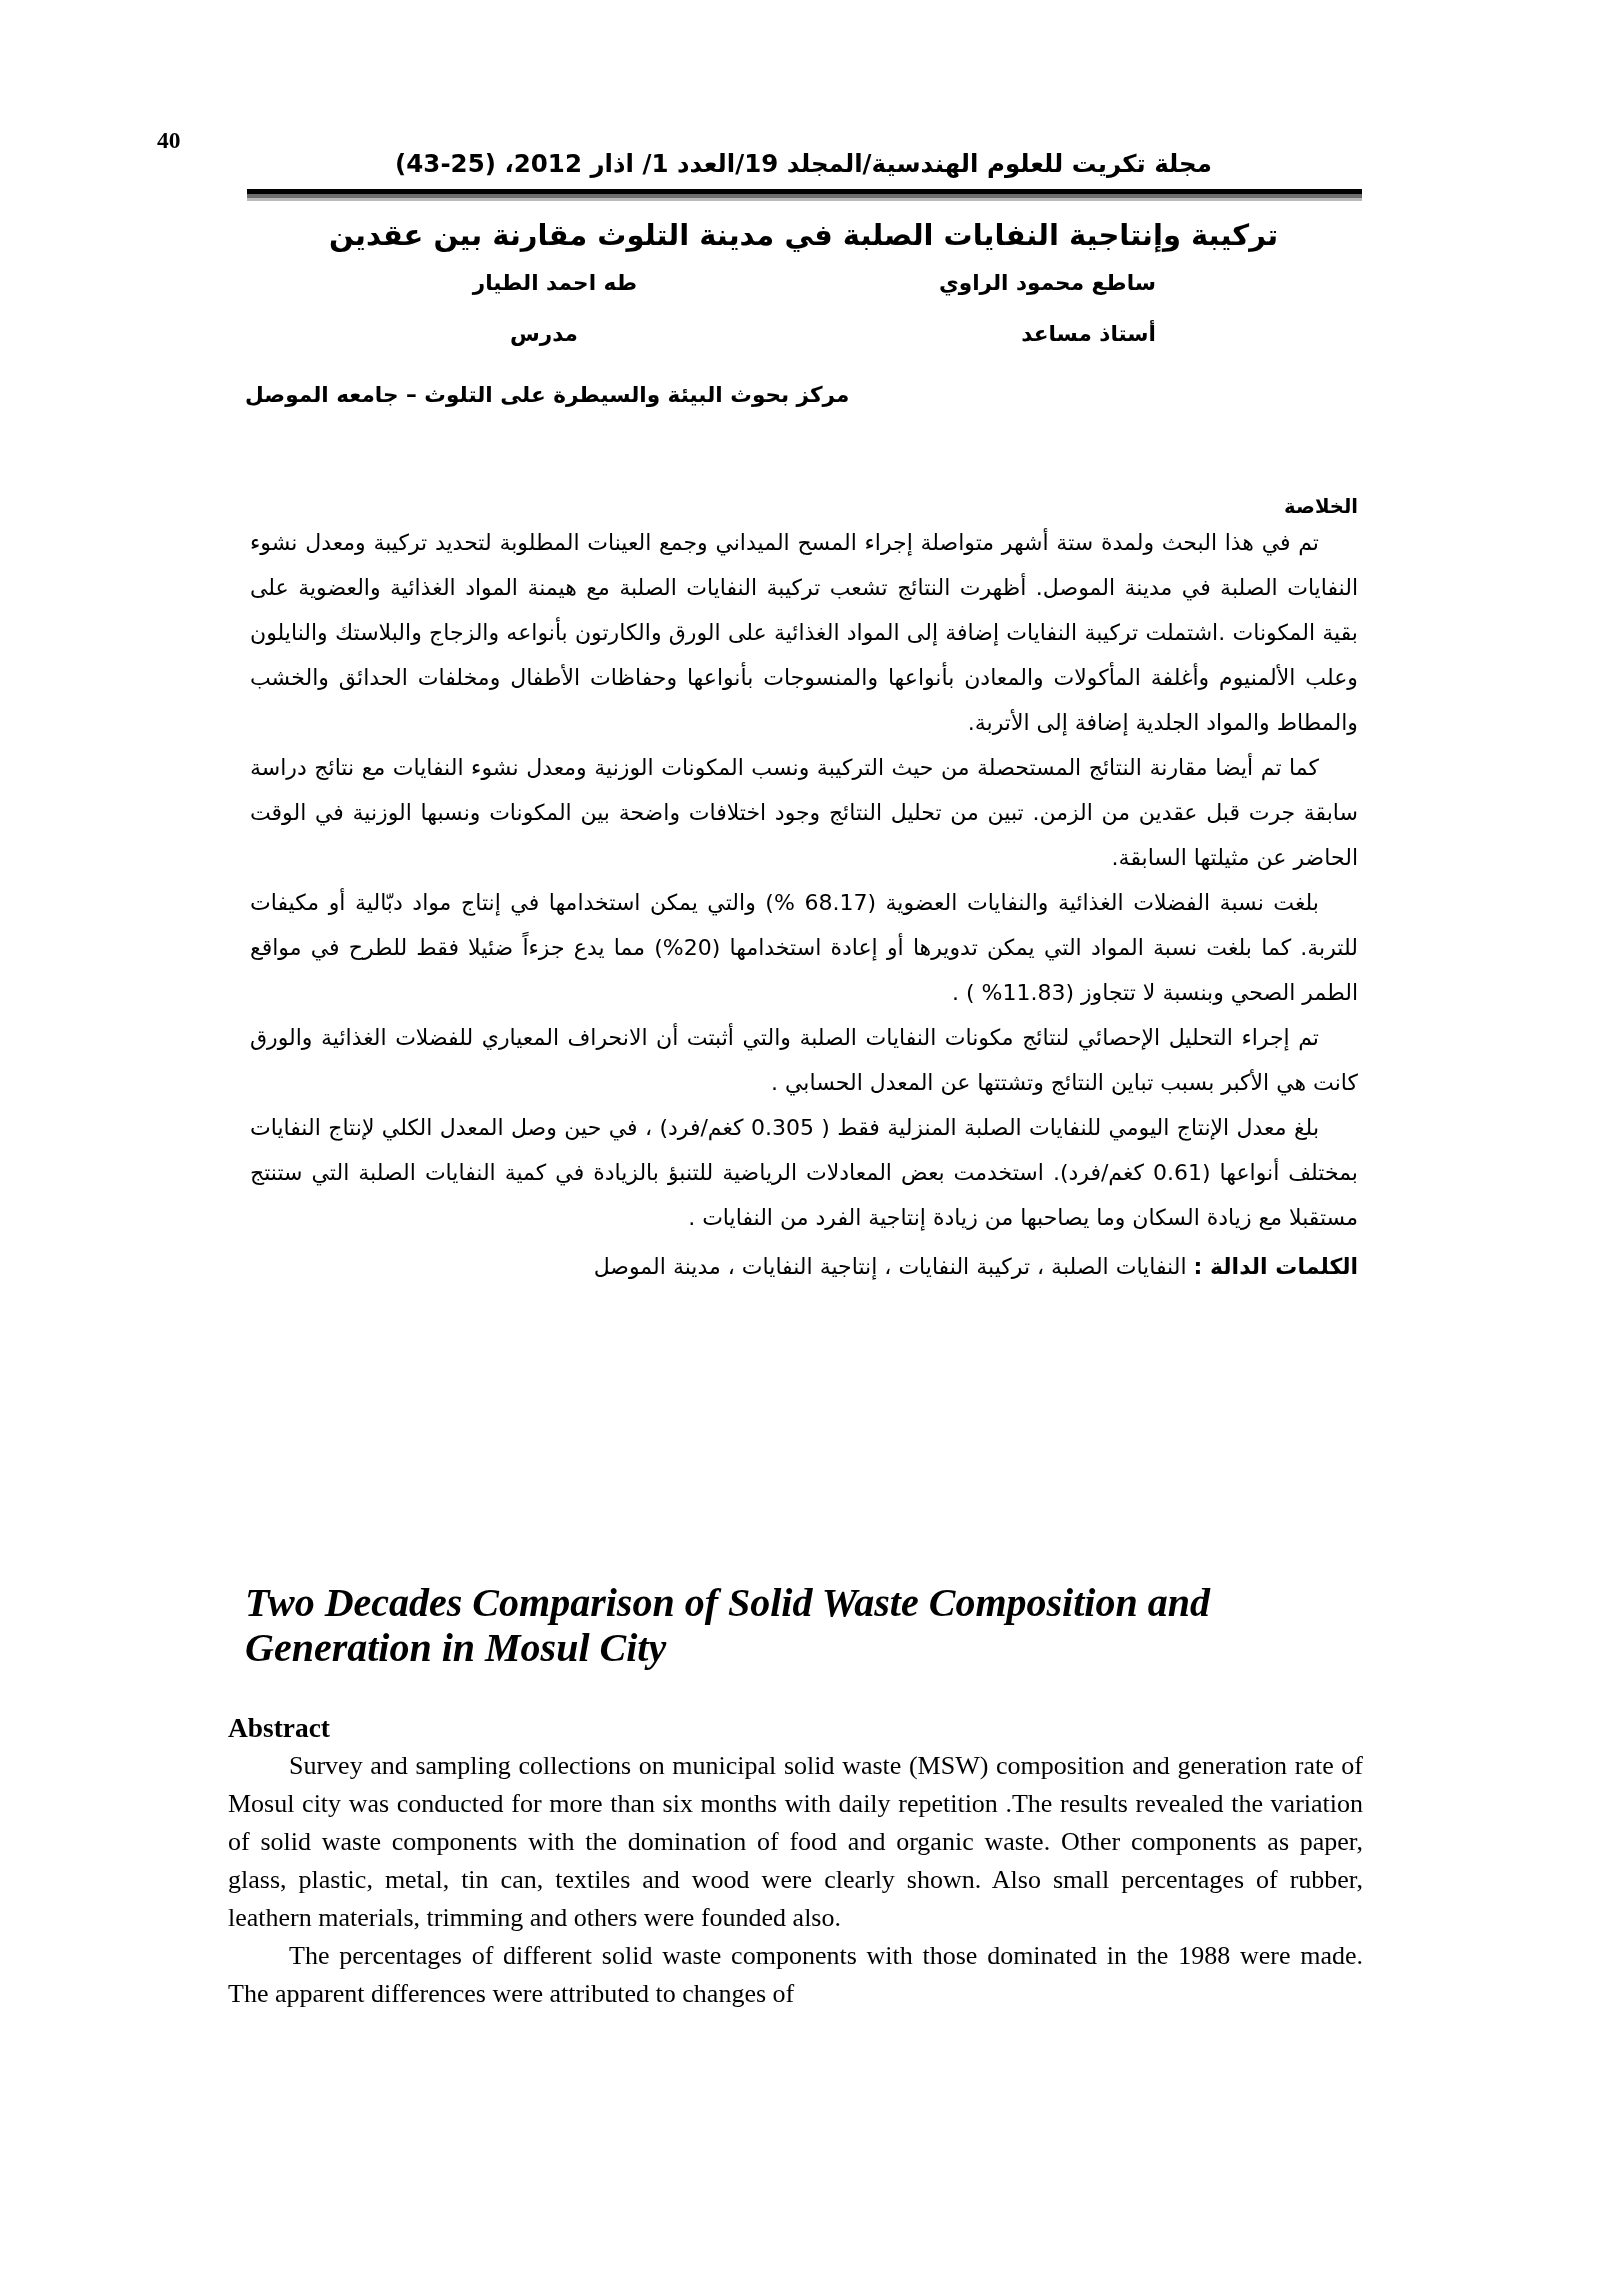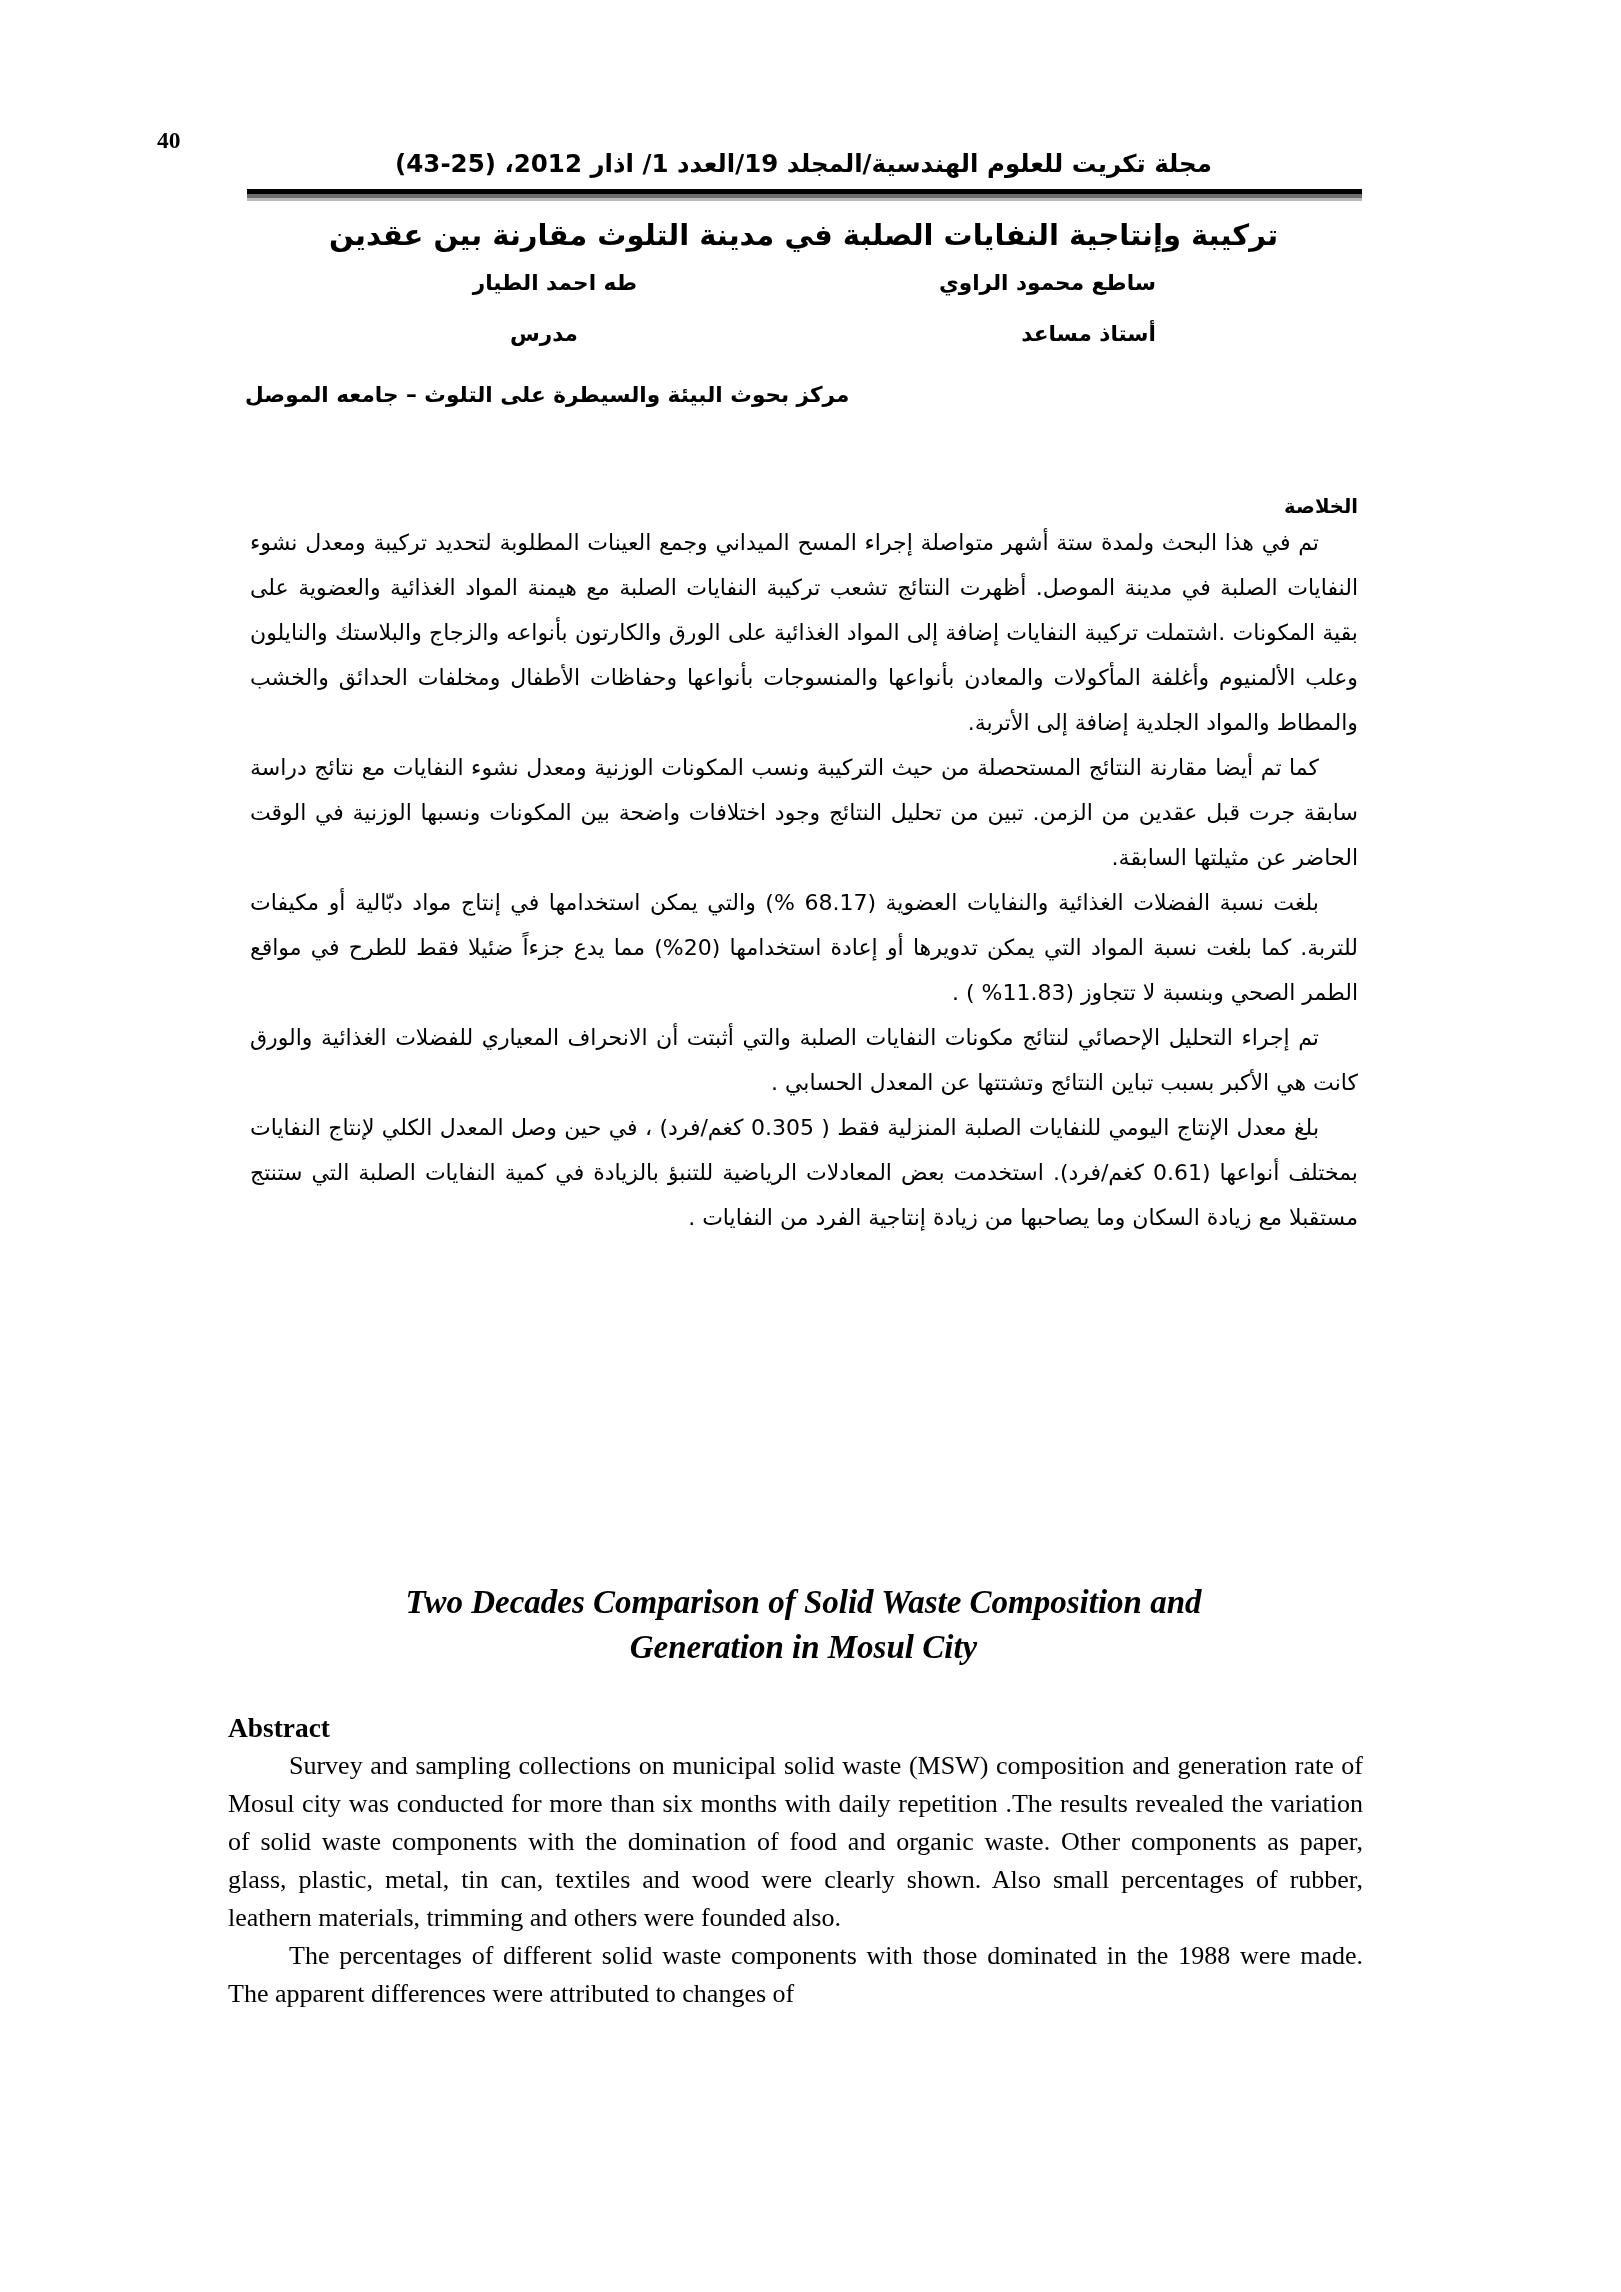--- a/index.html
+++ b/index.html
@@ -17,21 +17,21 @@
   .author-row span { position: absolute; top: 0; }
   .col-right { right: 206px; }
   .col-left { right: 725px; }
   .affil { position: absolute; left: 245px; width: 1117px; top: 382px; text-align: left; font-size: 21.6px; }
   .abstract-ar { position: absolute; left: 250px; width: 1108px; top: 495px; }
   .abstract-ar h3 { margin: 0 0 2px 0; font-size: 19.6px; text-align: right; }
   .abstract-ar p { margin: 0; font-size: 22px; line-height: 45px; text-align: justify; text-align-last: right; font-weight: normal; }
   .abstract-ar p .ind { display: inline-block; width: 39px; }
   .keywords { margin-top: 3.9px !important; }
   .keywords b { font-weight: bold; }
-  .title-en { position: absolute; left: 245px; width: 1117px; top: 1580px; text-align: center; font-family: "Liberation Serif", serif; font-weight: bold; font-style: italic; font-size: 33px; line-height: 45px; }
+  .title-en { position: absolute; left: 245px; width: 1117px; top: 1580px; font-family: "Liberation Serif", serif; font-weight: bold; font-style: italic; font-size: 40px; line-height: 45px; }
   .abstract-en { position: absolute; left: 228px; width: 1135px; top: 1710px; font-family: "Liberation Serif", serif; font-size: 26px; line-height: 38px; }
   .abstract-en h3 { margin: 0; font-size: 27.4px; font-weight: bold; line-height: 37px; }
   .abstract-en p { margin: 0; text-align: justify; text-indent: 61px; }
 </style>
 </head>
 <body>
 
 <div class="page-number">40</div>
 <div class="running-header">مجلة تكريت للعلوم الهندسية/المجلد 19/العدد 1/ اذار 2012، (25-43)</div>
 <div class="header-rule">
@@ -55,20 +55,21 @@
 
 <div class="affil ar">مركز بحوث البيئة والسيطرة على التلوث – جامعه الموصل</div>
 
 <div class="abstract-ar ar">
   <h3>الخلاصة</h3>
   <p><span class="ind"></span><span>تم في هذا البحث ولمدة ستة أشهر متواصلة  إجراء المسح الميداني وجمع العينات المطلوبة لتحديد تركيبة ومعدل نشوء النفايات الصلبة في مدينة الموصل. أظهرت النتائج تشعب تركيبة النفايات الصلبة  مع هيمنة المواد الغذائية والعضوية على بقية المكونات .اشتملت تركيبة النفايات إضافة إلى المواد الغذائية  على الورق والكارتون بأنواعه والزجاج والبلاستك والنايلون وعلب الألمنيوم وأغلفة المأكولات والمعادن بأنواعها والمنسوجات بأنواعها وحفاظات الأطفال ومخلفات الحدائق والخشب  والمطاط والمواد الجلدية  إضافة إلى الأتربة.</span></p>
   <p><span class="ind"></span><span>كما تم أيضا مقارنة النتائج المستحصلة من حيث التركيبة ونسب المكونات الوزنية ومعدل نشوء النفايات مع نتائج دراسة سابقة جرت قبل عقدين من الزمن. تبين من تحليل النتائج وجود اختلافات واضحة بين المكونات ونسبها الوزنية في الوقت الحاضر عن مثيلتها السابقة.</span></p>
   <p><span class="ind"></span><span>بلغت نسبة الفضلات الغذائية والنفايات العضوية (68.17 %) والتي يمكن استخدامها في إنتاج مواد دبّالية أو مكيفات للتربة. كما بلغت نسبة المواد التي يمكن تدويرها  أو إعادة استخدامها (20%) مما يدع جزءاً ضئيلا فقط  للطرح في مواقع الطمر الصحي وبنسبة لا تتجاوز  (11.83% ) .</span></p>
   <p><span class="ind"></span><span>تم إجراء التحليل الإحصائي لنتائج مكونات النفايات الصلبة والتي أثبتت أن الانحراف المعياري للفضلات الغذائية والورق كانت هي الأكبر بسبب تباين النتائج وتشتتها عن المعدل الحسابي .</span></p>
   <p><span class="ind"></span><span>بلغ معدل الإنتاج اليومي للنفايات الصلبة المنزلية فقط ( 0.305 كغم/فرد) ، في حين وصل المعدل الكلي لإنتاج النفايات بمختلف أنواعها (0.61 كغم/فرد). استخدمت بعض المعادلات الرياضية للتنبؤ بالزيادة في كمية النفايات الصلبة التي ستنتج مستقبلا مع زيادة السكان وما يصاحبها من زيادة إنتاجية الفرد من النفايات .</span></p>
+  <p class="keywords"><b>الكلمات الدالة :</b> <span>النفايات الصلبة ، تركيبة النفايات ، إنتاجية النفايات ، مدينة الموصل</span></p>
 </div>
 
 <div class="title-en">
   <div>Two Decades Comparison of   Solid Waste Composition and</div>
   <div>Generation in Mosul City</div>
 </div>
 
 <div class="abstract-en">
   <h3>Abstract</h3>
   <p>Survey and sampling collections on municipal solid waste (MSW) composition and generation rate of Mosul city was conducted for more than six months with daily repetition .The results revealed the variation of solid waste components with the domination of food and organic waste. Other components as paper, glass, plastic, metal, tin can, textiles and wood were clearly shown. Also small percentages of rubber, leathern materials, trimming and others were founded also.</p>

